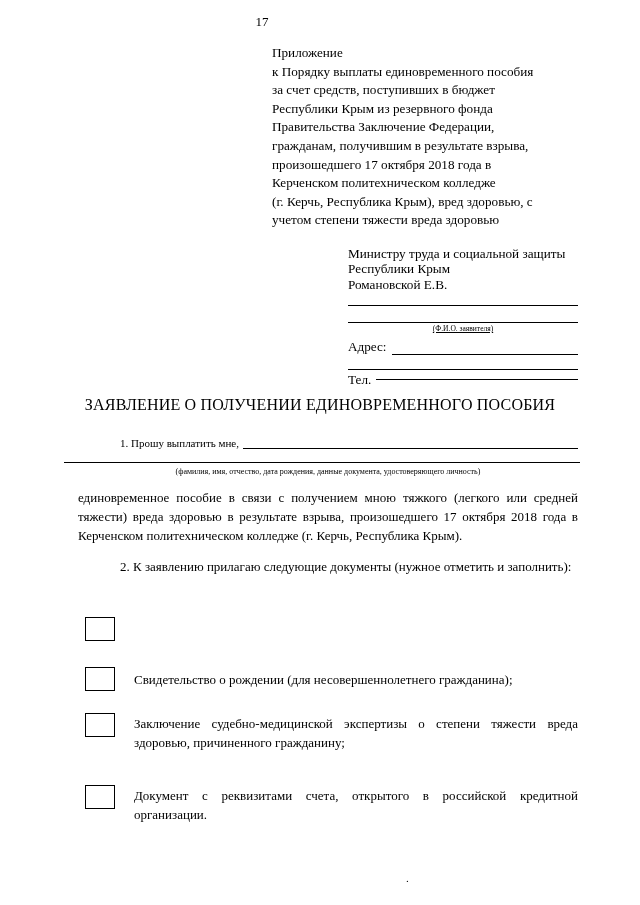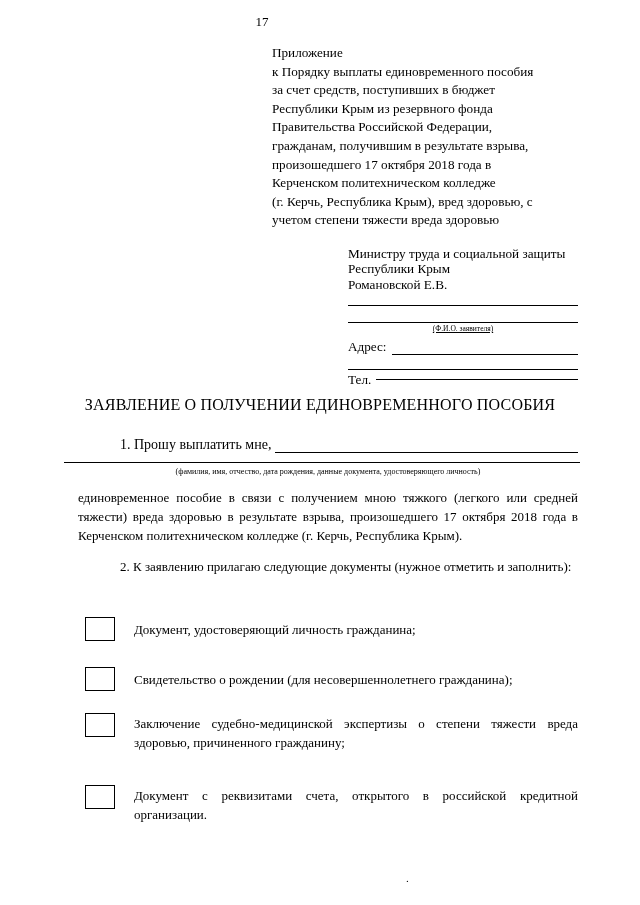--- a/index.html
+++ b/index.html
@@ -19,21 +19,21 @@
   .addressee { left: 348px; top: 246px; width: 236px; font-size: 13.2px; line-height: 15.4px; }
 
   .fill-block { left: 348px; top: 290px; width: 230px; font-size: 13.2px; }
   .fill-line { border-bottom: 1px solid #000; }
   .caption-small { font-size: 7.5px; text-align: center; line-height: 10px; padding-top: 1px; text-decoration: underline; }
   .label-row { display: flex; align-items: flex-end; }
   .label-row .flexline { flex: 1; border-bottom: 1px solid #000; margin-left: 5px; }
 
   .doc-title { left: 0; top: 396px; width: 640px; text-align: center; font-size: 16px; letter-spacing: 0.2px; }
 
-  .lead-row { left: 78px; top: 437px; width: 500px; font-size: 14px; display: flex; align-items: flex-end; }
+  .lead-row { left: 78px; top: 437px; width: 500px; font-size: 11px; display: flex; align-items: flex-end; }
   .lead-row .lead-text { padding-left: 42px; white-space: nowrap; }
   .lead-row .flexline { flex: 1; border-bottom: 1px solid #000; margin-left: 4px; }
 
   .full-line { left: 64px; top: 450px; width: 516px; height: 13px; border-bottom: 1px solid #000; }
 
   .fill-caption { left: 78px; top: 467px; width: 500px; font-size: 8px; text-align: center; }
 
   .para { font-size: 13px; line-height: 19px; text-align: justify; }
   .para-1 { left: 78px; top: 488px; width: 500px; }
   .para-2 { left: 78px; top: 557px; width: 500px; text-indent: 42px; }
@@ -60,21 +60,21 @@
 
 <div class="page">
 
   <div class="abs page-number">17</div>
 
   <div class="abs appendix">
     <div>Приложение</div>
     <div>к Порядку выплаты единовременного пособия</div>
     <div>за счет средств, поступивших в бюджет</div>
     <div>Республики Крым из резервного фонда</div>
-    <div>Правительства Российской Федерации,</div>
+    <div>Правительства Заключение Федерации,</div>
     <div>гражданам, получившим в результате взрыва,</div>
     <div>произошедшего 17 октября 2018 года в</div>
     <div>Керченском политехническом колледже</div>
     <div>(г. Керчь, Республика Крым), вред здоровью, с</div>
     <div>учетом степени тяжести вреда здоровью</div>
   </div>
 
   <div class="abs addressee">
     <div>Министру труда и социальной защиты</div>
     <div>Республики Крым</div>
@@ -106,21 +106,20 @@
   <div class="abs full-line"></div>
 
   <div class="abs fill-caption">(фамилия, имя, отчество, дата рождения, данные документа, удостоверяющего личность)</div>
 
   <div class="abs para para-1">единовременное пособие в связи с получением мною тяжкого (легкого или средней тяжести) вреда здоровью в результате взрыва, произошедшего 17 октября 2018 года в Керченском политехническом колледже (г. Керчь, Республика Крым).</div>
 
   <div class="abs para para-2">2. К заявлению прилагаю следующие документы (нужное отметить и заполнить):</div>
 
   <div class="abs doc-row v-center row-1">
     <span class="checkbox"></span>
-    <span class="doc-label">Документ, удостоверяющий личность гражданина;</span>
   </div>
 
   <div class="abs doc-row v-center row-2">
     <span class="checkbox"></span>
     <span class="doc-label">Свидетельство о рождении (для несовершеннолетнего гражданина);</span>
   </div>
 
   <div class="abs doc-row v-top row-3">
     <span class="checkbox"></span>
     <span class="doc-label">Заключение судебно-медицинской экспертизы о степени тяжести вреда здоровью, причиненного гражданину;</span>

